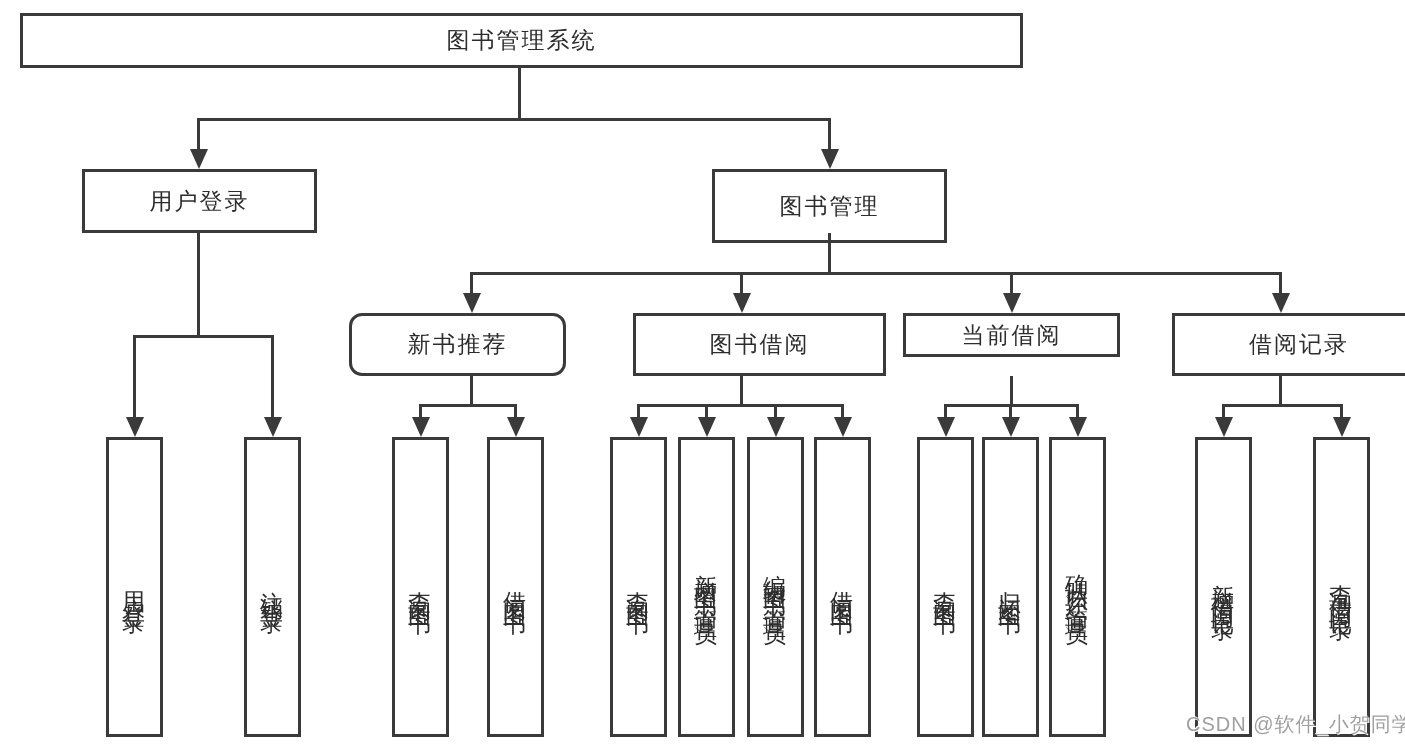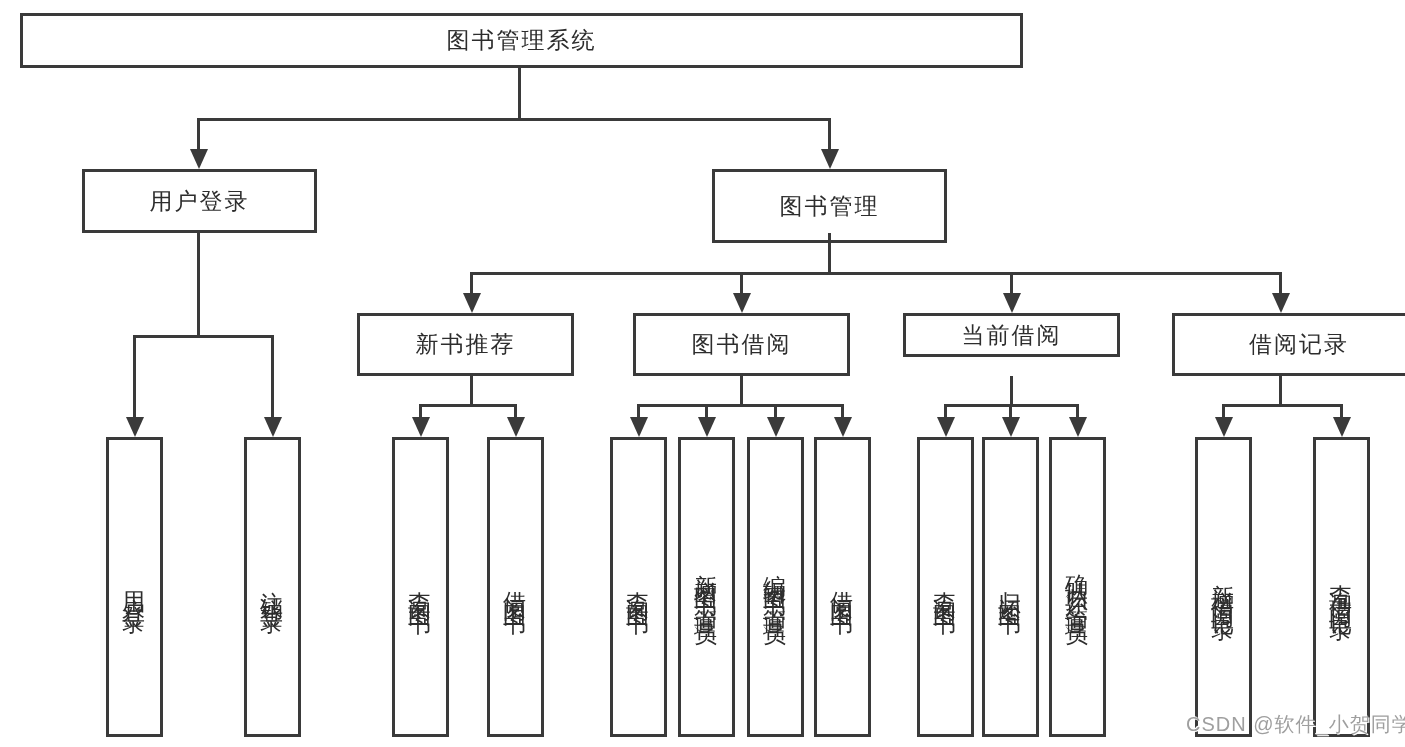--- a/index.html
+++ b/index.html
@@ -54,22 +54,22 @@
 <div class="hl" style="left:470px;top:272px;width:812px;"></div>
 <div class="vl" style="left:470px;top:272px;height:23px;"></div>
 <div class="ah" style="left:463px;top:293px;"></div>
 <div class="vl" style="left:740px;top:272px;height:23px;"></div>
 <div class="ah" style="left:733px;top:293px;"></div>
 <div class="vl" style="left:1010px;top:272px;height:23px;"></div>
 <div class="ah" style="left:1003px;top:293px;"></div>
 <div class="vl" style="left:1279px;top:272px;height:23px;"></div>
 <div class="ah" style="left:1272px;top:293px;"></div>
 
-<div class="node" style="left:357px;top:313px;width:217px;height:63px;">新书推荐</div>
-<div class="node" style="left:633px;top:313px;width:217px;height:63px;">图书借阅</div>
+<div class="node" style="left:349px;top:313px;width:217px;height:63px;border-radius:13px;">新书推荐</div>
+<div class="node" style="left:633px;top:313px;width:253px;height:63px;">图书借阅</div>
 <div class="node" style="left:903px;top:313px;width:217px;height:44px;">当前借阅</div>
 <div class="node" style="left:1172px;top:313px;width:254px;height:63px;">借阅记录</div>
 
 <div class="vl" style="left:470px;top:376px;height:30px;"></div>
 <div class="hl" style="left:419px;top:404px;width:98px;"></div>
 <div class="vl" style="left:419px;top:404px;height:15px;"></div>
 <div class="ah" style="left:412px;top:417px;"></div>
 <div class="vl" style="left:514px;top:404px;height:15px;"></div>
 <div class="ah" style="left:507px;top:417px;"></div>
 

